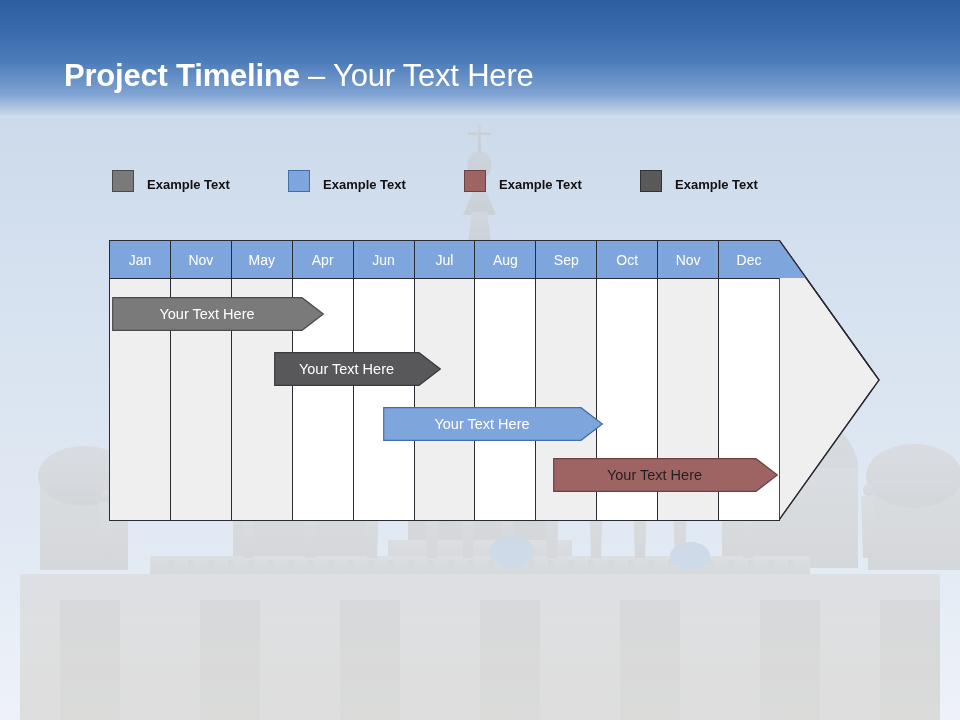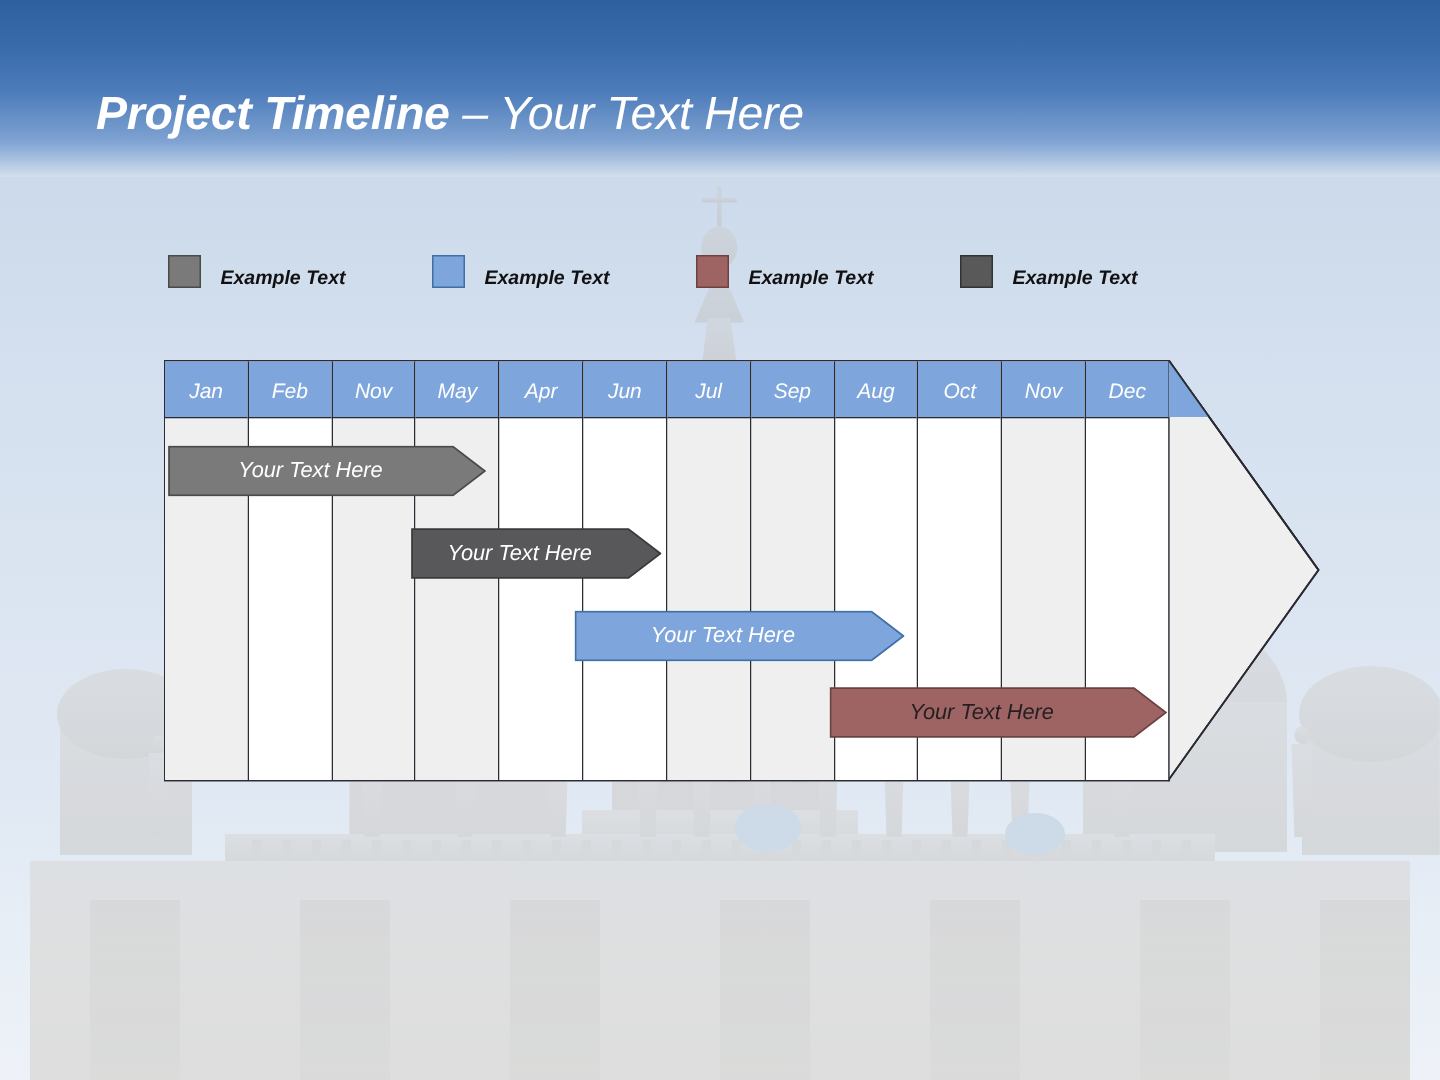--- a/index.html
+++ b/index.html
@@ -10,21 +10,20 @@
   }
   body {
     font-family: "Liberation Sans", sans-serif;
   }
   #slide {
     position: relative;
     width: 960px;
     height: 720px;
     overflow: hidden;
     background: #c2410c;
-    font-style: italic;
   }
 
   
   .bg-sky {
     position: absolute;
     left: 0; top: 0;
     width: 960px; height: 720px;
     background: linear-gradient(to bottom,
         #c3d4e8 0px,
         #ccdaeb 120px,
@@ -357,50 +356,46 @@
         <span class="legend-label">Example Text</span>
       </div>
     </div>
 
   <div class="grid-wrap">
     <div class="grid-body" id="grid-body">
         <div class="col shade">
           <div class="col-head">Jan</div>
           <div class="col-body"></div>
         </div>
-        <div class="col plain">
-          <div class="col-head">Feb</div>
-          <div class="col-body"></div>
-        </div>
         <div class="col shade">
           <div class="col-head">Nov</div>
           <div class="col-body"></div>
         </div>
         <div class="col shade">
           <div class="col-head">May</div>
           <div class="col-body"></div>
         </div>
         <div class="col plain">
           <div class="col-head">Apr</div>
           <div class="col-body"></div>
         </div>
         <div class="col plain">
           <div class="col-head">Jun</div>
           <div class="col-body"></div>
         </div>
         <div class="col shade">
           <div class="col-head">Jul</div>
           <div class="col-body"></div>
         </div>
-        <div class="col shade">
-          <div class="col-head">Sep</div>
-          <div class="col-body"></div>
-        </div>
         <div class="col plain">
           <div class="col-head">Aug</div>
+          <div class="col-body"></div>
+        </div>
+        <div class="col shade">
+          <div class="col-head">Sep</div>
           <div class="col-body"></div>
         </div>
         <div class="col plain">
           <div class="col-head">Oct</div>
           <div class="col-body"></div>
         </div>
         <div class="col shade">
           <div class="col-head">Nov</div>
           <div class="col-body"></div>
         </div>

